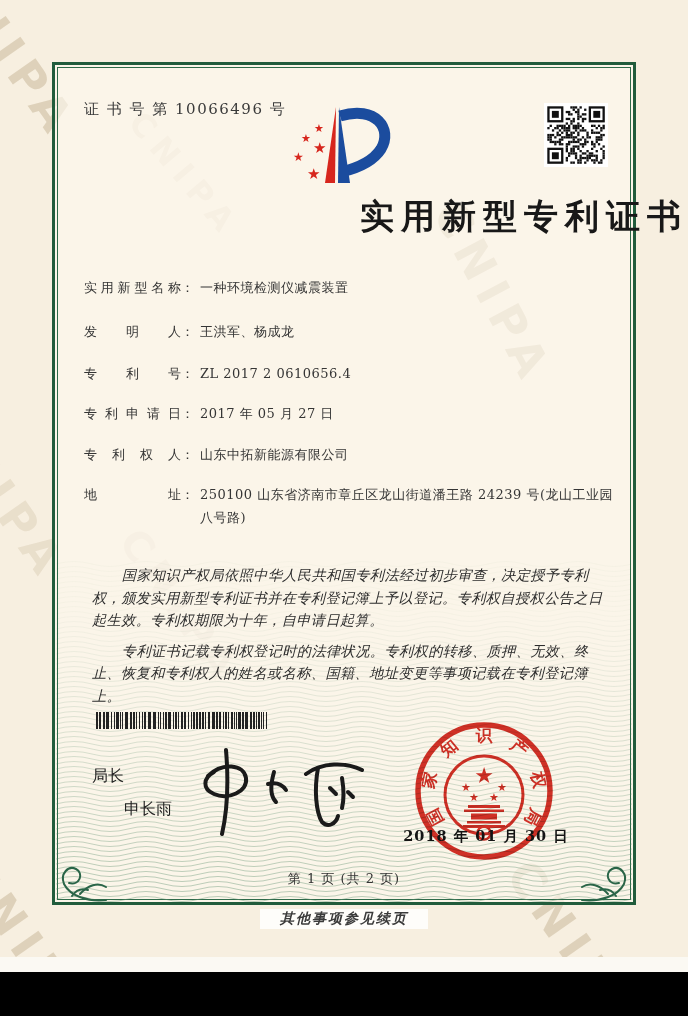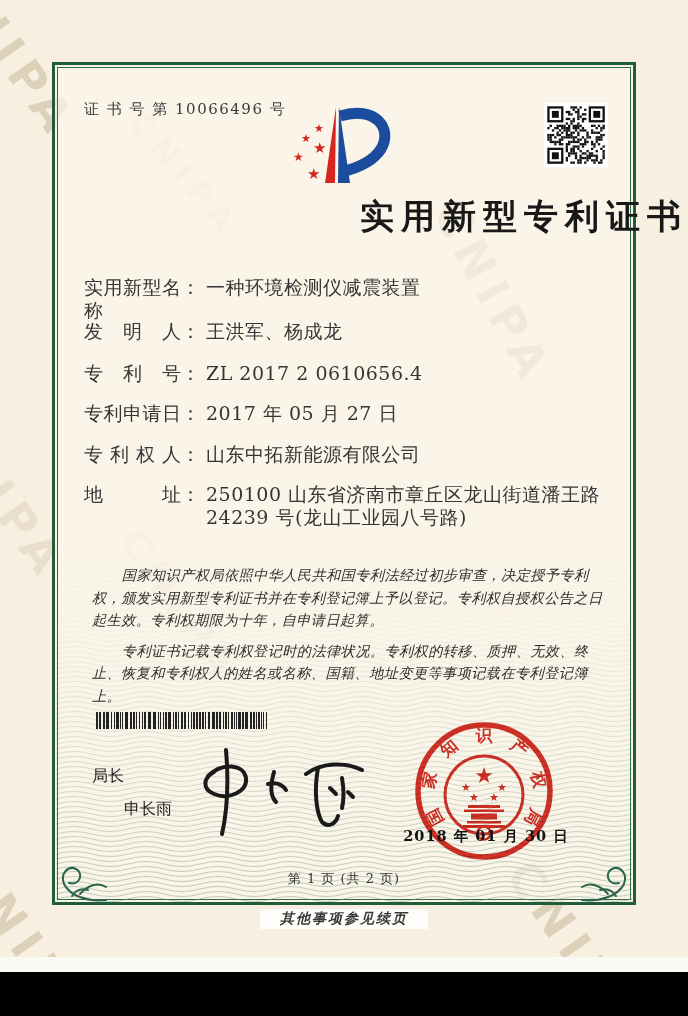--- a/index.html
+++ b/index.html
@@ -10,21 +10,21 @@
       font-weight:bold;color:rgba(186,164,130,.40);letter-spacing:9px;
       transform-origin:0 0;pointer-events:none;white-space:nowrap;}
   
   .frame{position:absolute;z-index:2;left:52px;top:62px;width:584px;height:843px;
          border:3px solid #215c3c;background:rgba(253,249,239,.62);box-sizing:border-box;}
   .frame::after{content:"";position:absolute;inset:2px;border:1px solid #2e6a49;}
   .abs{position:absolute;z-index:3;}
   #certno{left:84px;top:100px;font-size:15px;color:#3a3a3a;letter-spacing:1.5px;}
   #title{left:0;width:688px;top:194px;text-align:right;font-size:34px;font-weight:bold;
          color:#181818;letter-spacing:7px;}
-  .row{position:absolute;z-index:3;left:84px;font-size:19px;color:#353535;line-height:23px;}
+  .row{position:absolute;z-index:3;left:84px;font-size:13px;color:#353535;line-height:23px;}
   .lbl{display:inline-block;width:97px;text-align:justify;text-align-last:justify;vertical-align:top;}
   .colon{vertical-align:top;}
   .val{display:inline-block;margin-left:6px;max-width:422px;vertical-align:top;letter-spacing:.5px;}
   #r0{top:276px}#r1{top:320px}#r2{top:362px}#r3{top:402px}#r4{top:443px}#r5{top:483px}#r6{top:530px}
   .grant2{position:absolute;left:266px;top:0;white-space:nowrap;}
   .grant2 .lbl2{letter-spacing:2px;}
   #bodytext{left:84px;top:556px;width:528px;font-size:14.2px;line-height:22.6px;color:#2d2d2d;
             font-style:italic;letter-spacing:.4px;}
   #bodytext p{margin:8px;text-indent:2.1em;}
   #sigtitle{left:92px;top:766px;font-size:16px;color:#222;}

